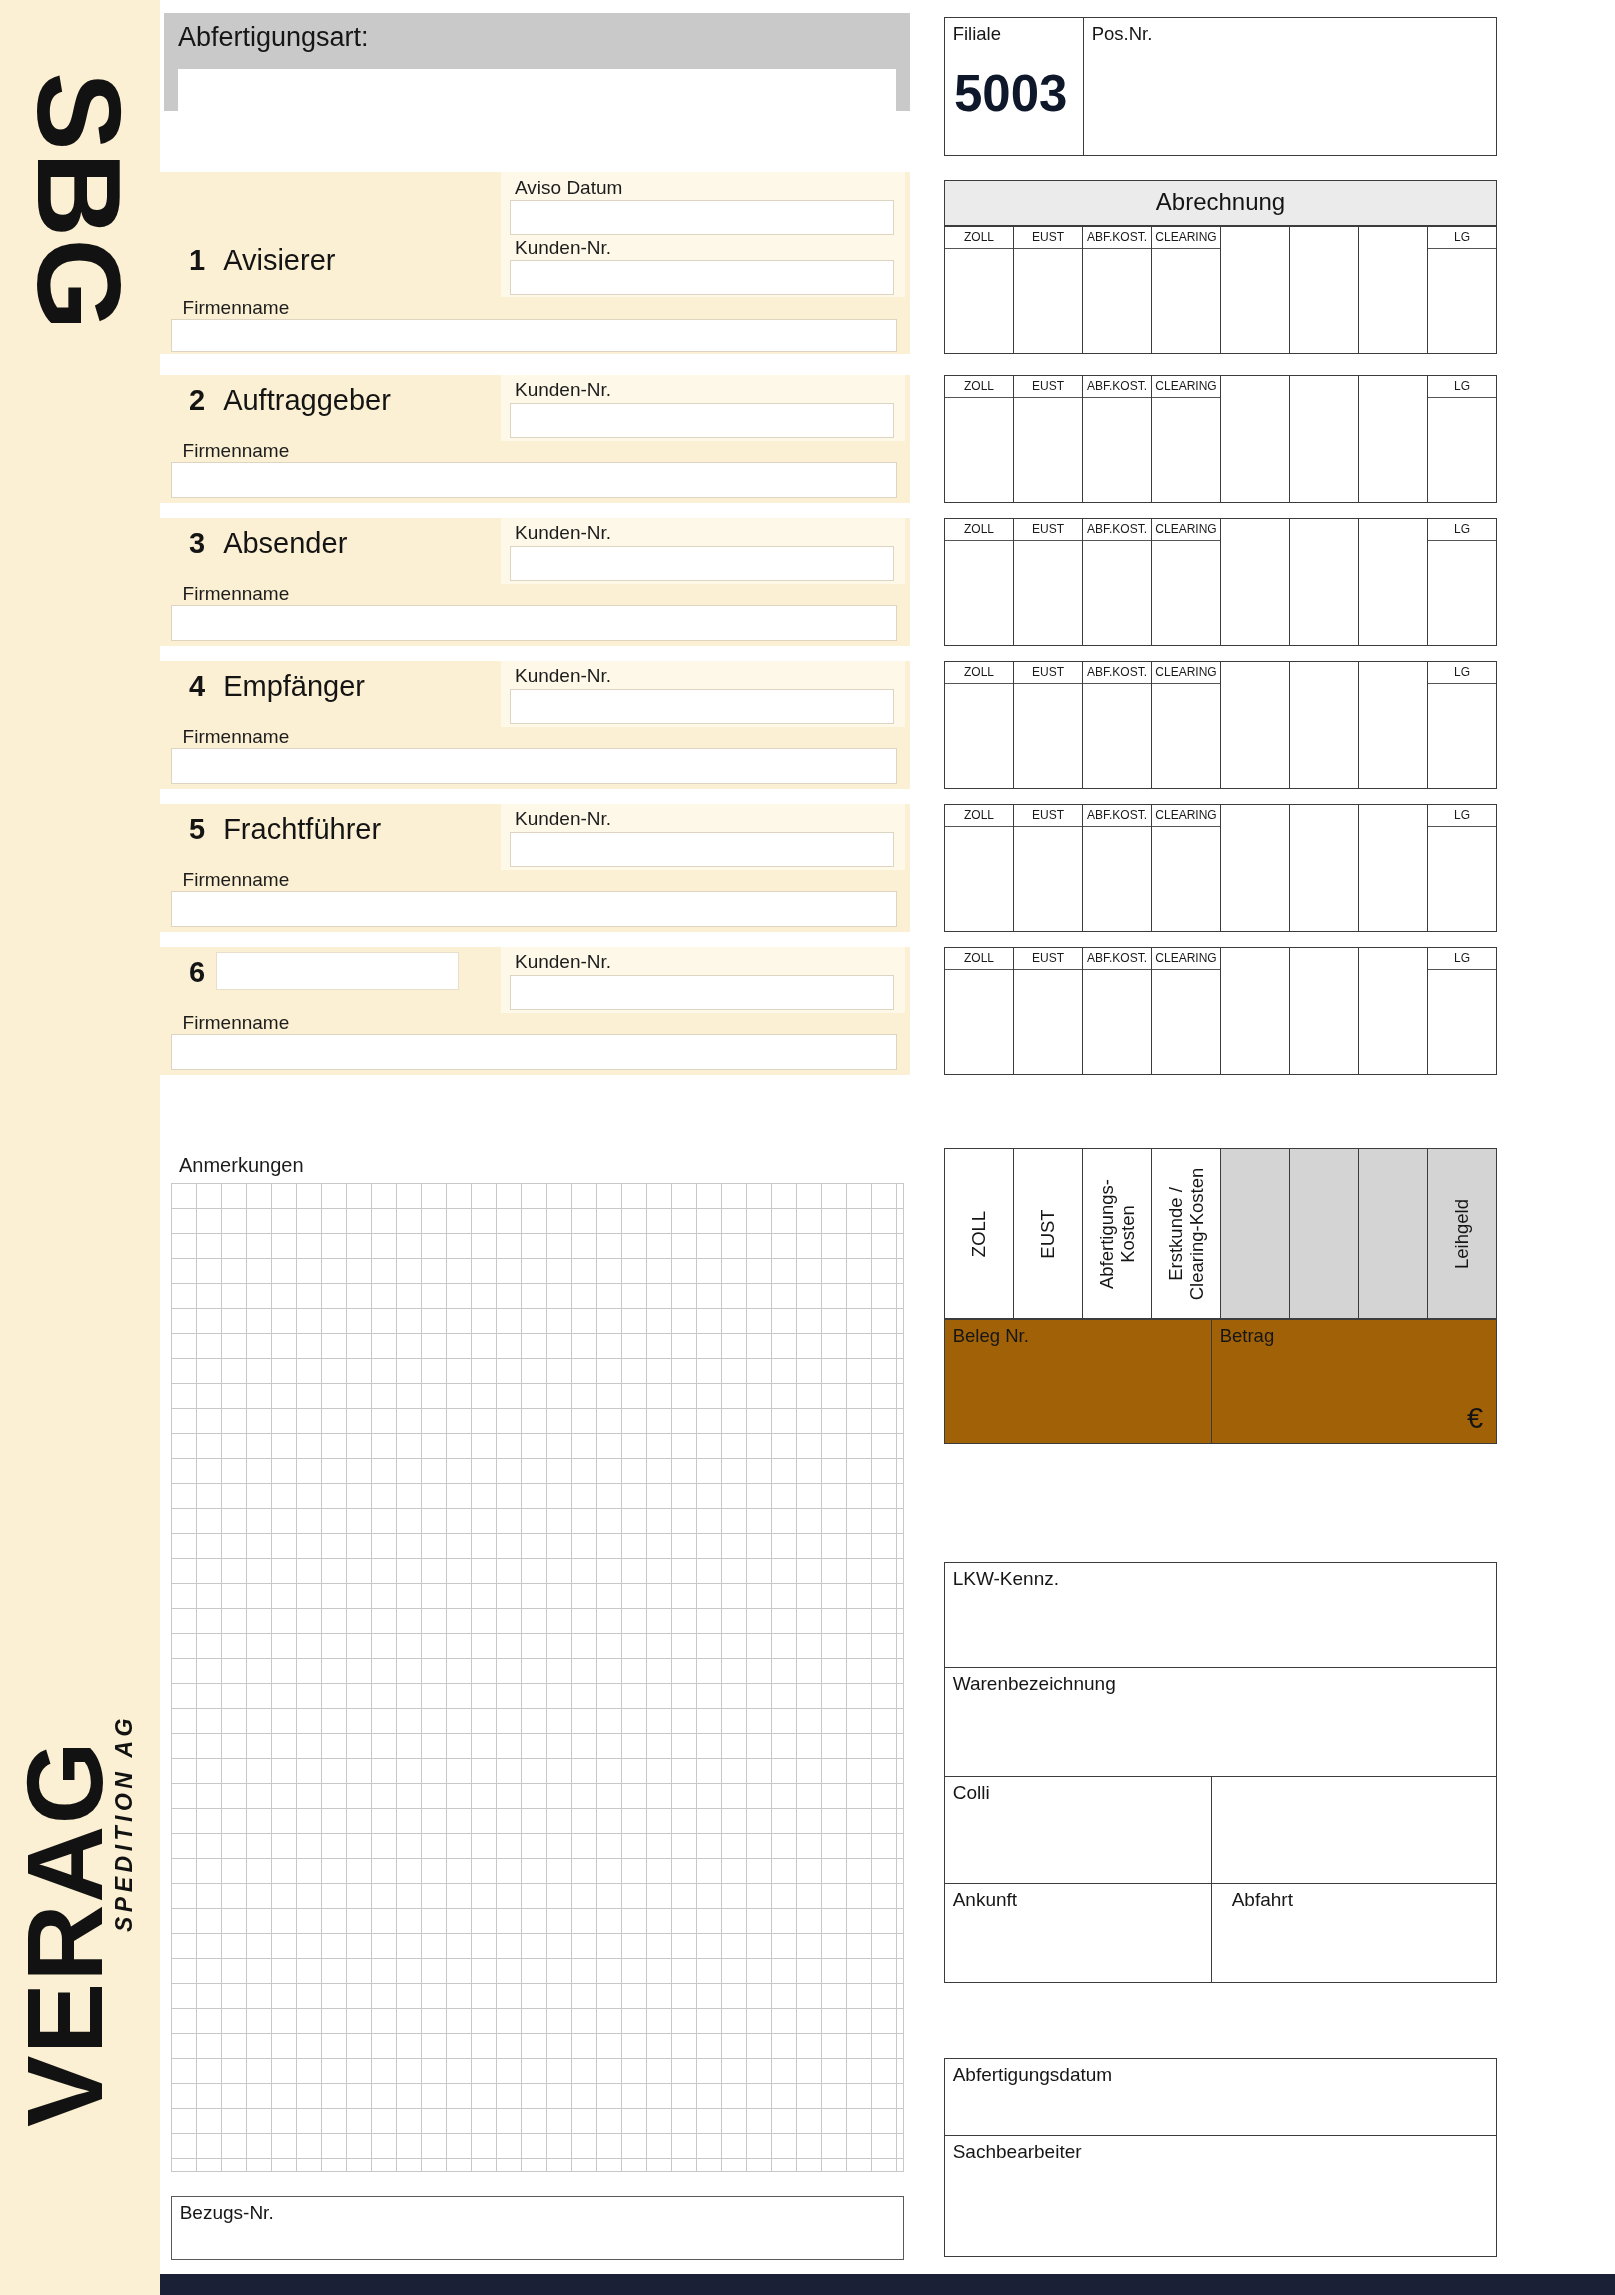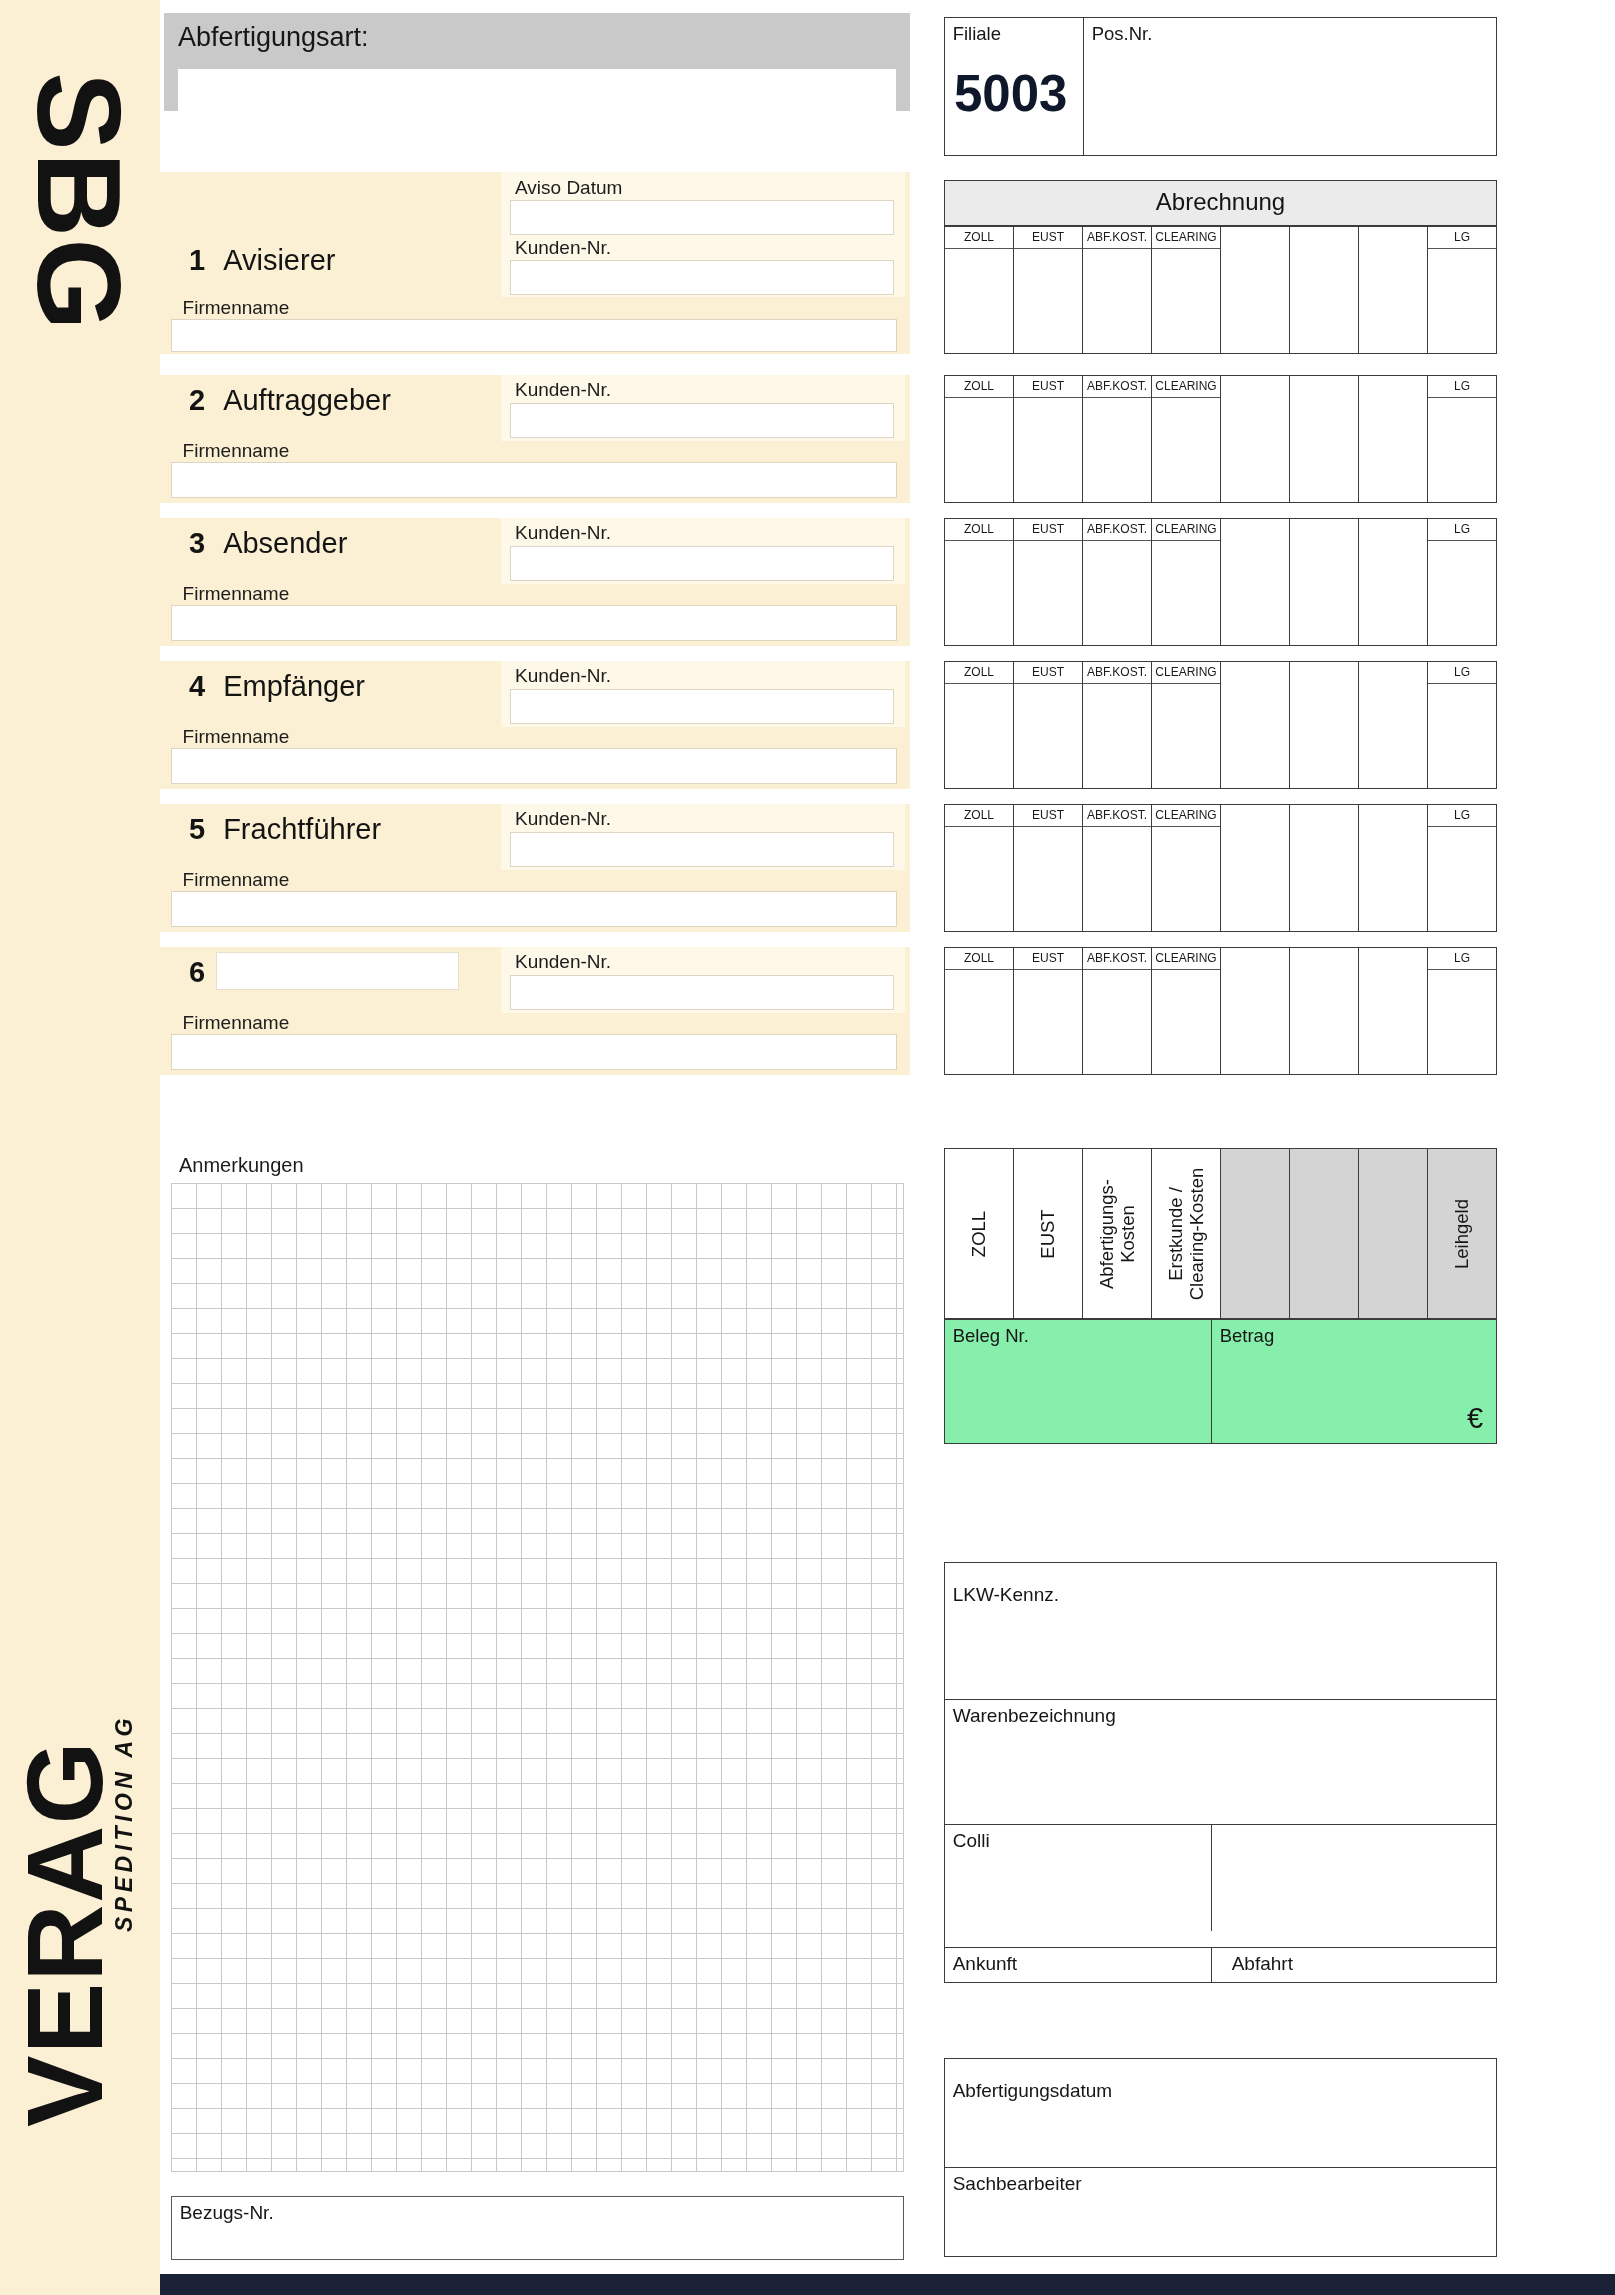--- a/index.html
+++ b/index.html
@@ -70,40 +70,40 @@
   .ab-cell + .ab-cell { border-left:1.3px solid #3c3c3c; }
   .ab-cell-label { display:block; height:22px; line-height:20.5px; text-align:center; font-size:12px; color:#1a1a1a; border-bottom:1.3px solid #555; overflow:hidden; }
   .ab-rows-host { position:absolute; left:944px; top:0; width:553px; height:1470px; }
 
   .ab-footer { position:absolute; left:944px; top:1148px; width:553px; height:171px; border:1.9px solid #3c3c3c; background:#fff; display:flex; }
   .abf-cell { flex:1; position:relative; }
   .abf-cell + .abf-cell { border-left:1.3px solid #3c3c3c; }
   .abf-cell.gray { background:#d4d4d4; }
   .rot { position:absolute; left:50%; top:50%; width:160px; transform:translate(-50%,-50%) rotate(-90deg); text-align:center; font-size:18.5px; line-height:1.15; white-space:pre-line; color:#161616; }
 
-  .beleg-box { position:absolute; left:944px; top:1319px; width:553px; height:125px; border:1.9px solid #3c3c3c; background:#86efac; display:flex; }
+  .beleg-box { position:absolute; left:944px; top:1319px; width:553px; height:125px; border:1.9px solid #3c3c3c; background:#a16207; display:flex; }
   .beleg-cell { width:267px; border-right:1.3px solid #3c3c3c; position:relative; }
   .betrag-cell { flex:1; position:relative; }
   .euro-sign { position:absolute; right:12.8px; bottom:7.7px; font-size:29px; color:#141414; }
 
   
   .anm-label { position:absolute; left:179px; top:1154px; font-size:20px; color:#1c1c1c; }
   .anm-grid {
     position:absolute; left:171px; top:1183px; width:733px; height:989px;
     background-image:
       linear-gradient(to right, #c8c8c8 0.6px, transparent 0.6px),
       linear-gradient(to bottom, #c8c8c8 0.6px, transparent 0.6px);
     background-size:25px 25px;
     border-right:0.6px solid #c8c8c8; border-bottom:0.6px solid #c8c8c8;
     background-color:#ffffff;
   }
 
   
   .group-box { position:absolute; left:944px; width:553px; border:1.9px solid #3c3c3c; background:#fff; display:flex; flex-direction:column; }
-  .g-row { position:relative;margin-top:16px; }
+  .g-row { position:relative; }
   .g-row + .g-row { border-top:1.3px solid #3c3c3c; }
   .g-split { display:flex;gap:12px; }
   .g-split .g-cell-l { width:267px; border-right:1.3px solid #3c3c3c; position:relative; }
   .g-split .g-cell-r { flex:1; position:relative; }
   .box-label { position:absolute; left:7.7px; top:5.1px; font-size:19px; color:#161616; }
 
   .bezug-box { position:absolute; left:171px; top:2196px; width:733px; height:64px; border:1.3px solid #5a5a5a; background:#fff; }
 
   .bottom-bar { position:absolute; left:160px; top:2274px; width:1456px; height:21px; background:#1a2036; }
 </style>

